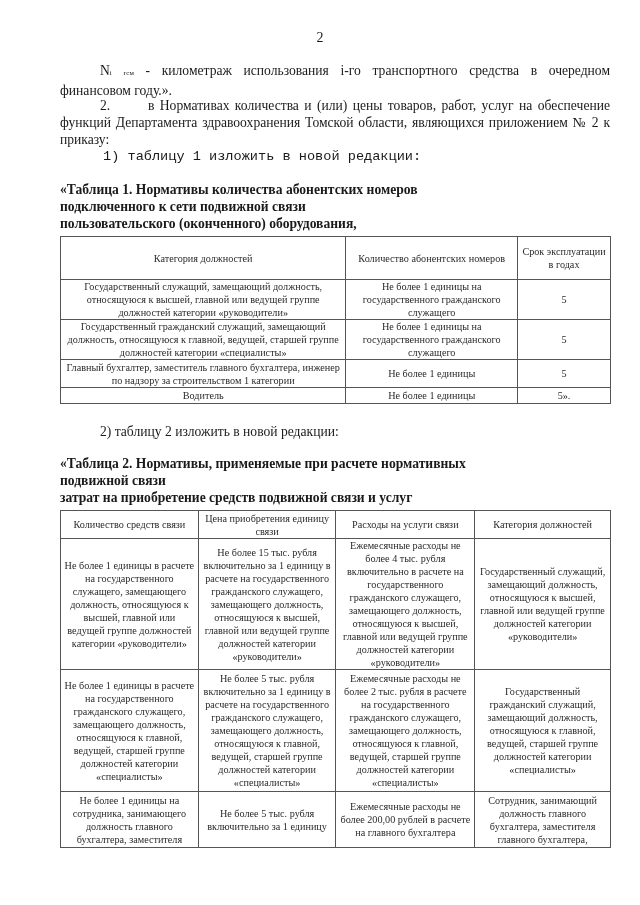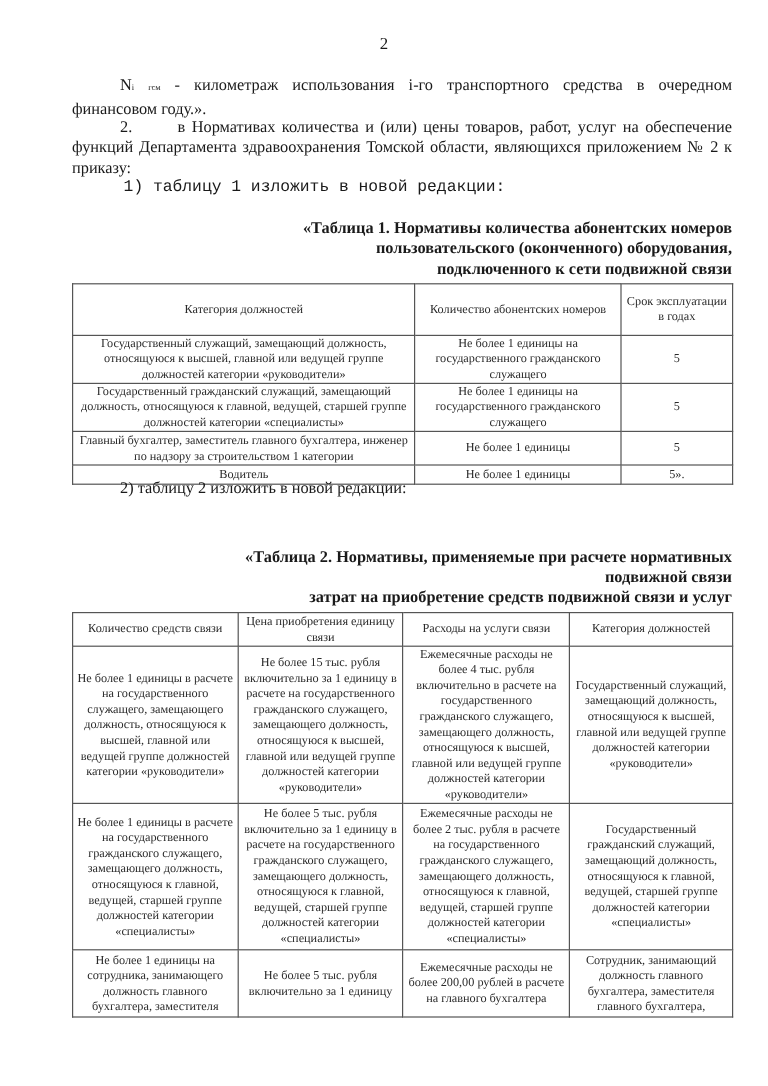--- a/index.html
+++ b/index.html
@@ -5,21 +5,21 @@
     html, body { margin: 0; padding: 0; background: #ffffff; }
     body {
       width: 640px; height: 905px; position: relative; overflow: hidden;
       font-family: "Liberation Serif", "DejaVu Serif", serif;
       color: #1a1a1a;
     }
     .page-num { position: absolute; top: 30px; left: 0; width: 640px; text-align: center; font-size: 14px; }
     .para { position: absolute; left: 60px; width: 550px; font-size: 13.6px; line-height: 17px; text-align: justify; }
     .indent { text-indent: 40px; }
     .sub { font-size: 7px; vertical-align: baseline; }
-    .caption { position: absolute; left: 60px; width: 550px; text-align: right; font-weight: bold; font-size: 13.6px; line-height: 17px; }
+    .caption { position: absolute; left: 60px; width: 550px; text-align: left; font-weight: bold; font-size: 13.6px; line-height: 17px; }
     table { position: absolute; border-collapse: collapse; font-size: 10.2px; line-height: 13px; color: #2a2a2a; }
     td, th { border: 1px solid #555; text-align: center; vertical-align: middle; padding: 0 3px; font-weight: normal; }
     #t1 { left: 60px; top: 236px; width: 551px; }
     #t2 { left: 60px; top: 510px; width: 551px; }
     #t2 td { vertical-align: middle; }
   </style>
 </head>
 <body>
 
 <div class="page-num">2</div>
@@ -29,22 +29,22 @@
 </div>
 
 <div class="para indent" style="top:97px;">
   <span>2.</span>&nbsp;&nbsp;&nbsp;&nbsp;&nbsp;&nbsp;&nbsp;<span>в Нормативах количества и (или) цены товаров, работ, услуг на обеспечение функций Департамента здравоохранения Томской области, являющихся приложением № 2 к приказу:</span>
 </div>
 
 <div class="para" style="top:148px; left:103px; width:500px;font-family:Liberation Mono, monospace;">1)  таблицу 1 изложить в новой редакции:</div>
 
 <div class="caption" style="top:181px;">
   <div>«Таблица 1. Нормативы количества абонентских номеров</div>
+  <div>подключенного к сети подвижной связи</div>
   <div>пользовательского (оконченного) оборудования,</div>
-  <div>подключенного к сети подвижной связи</div>
 </div>
 
 <table id="t1">
   <colgroup>
       <col style="width:286px">
       <col style="width:172px">
       <col style="width:93px">
     </colgroup>
   <tbody>
       <tr style="height:43px;">
@@ -68,21 +68,21 @@
     <td>5</td>
   </tr>
   <tr style="height:16px;margin-top:36px;">
     <td>Водитель</td>
     <td>Не более 1 единицы</td>
     <td>5».</td>
   </tr>
 </tbody>
   </table>
 
-<div class="para" style="top:398px; left:100px; width:500px;">2)  таблицу 2 изложить в новой редакции:</div>
+<div class="para" style="top:423px; left:100px; width:500px;">2)  таблицу 2 изложить в новой редакции:</div>
 
 <div class="caption" style="top:455px;">
   <div>«Таблица 2. Нормативы, применяемые при расчете нормативных</div>
   <div>подвижной связи</div>
   <div>затрат на приобретение средств подвижной связи и услуг</div>
 </div>
 
 <table id="t2">
   <colgroup>
       <col style="width:138px">

